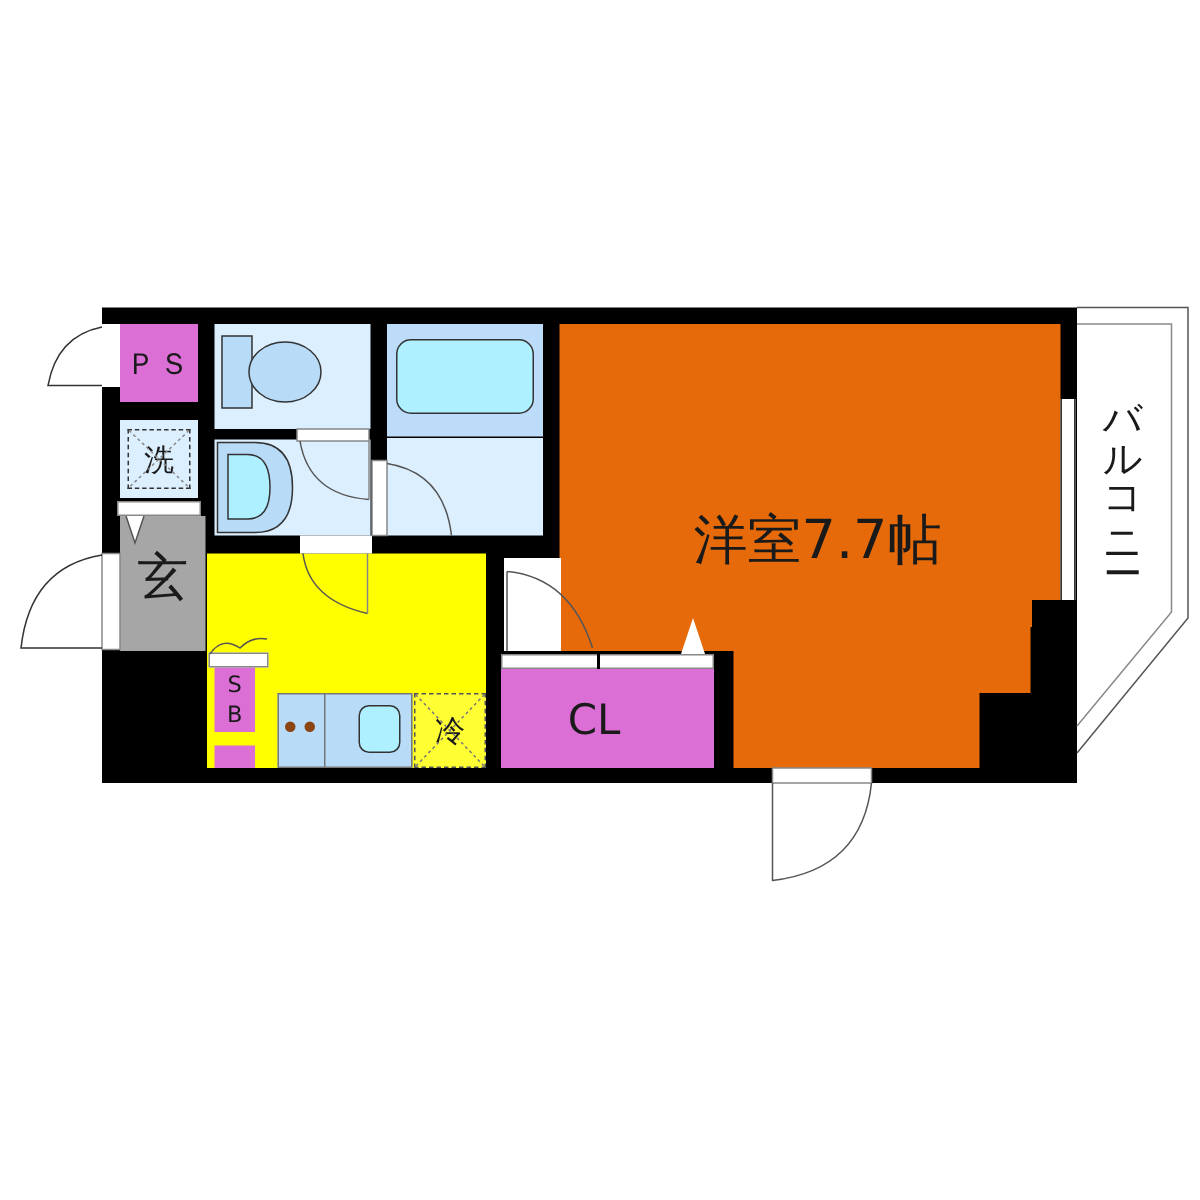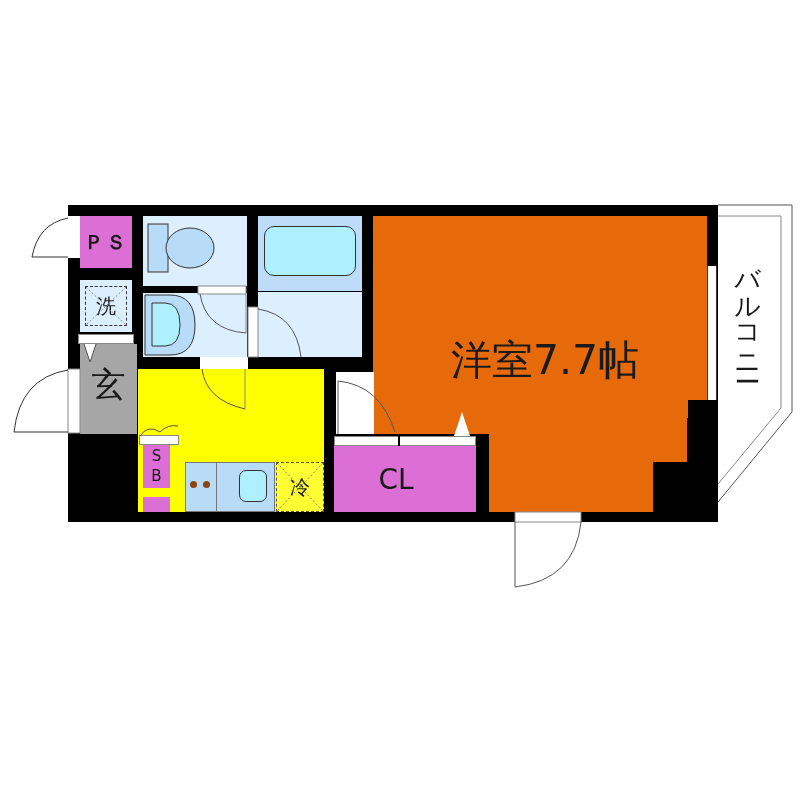--- a/index.html
+++ b/index.html
@@ -8,21 +8,21 @@
   .wall { background:#000; }
   .label { position:absolute; color:#1a1a1a; display:flex; align-items:center; justify-content:center; }
   svg.overlay { position:absolute; left:0; top:0; }
 </style>
 </head>
 <body>
 
 <div class="abs wall" style="left:68px;top:205px;width:650px;height:317px;"></div>
 
 <div class="abs" style="left:80px;top:216px;width:52px;height:52px;background:#db6fd5;"></div>
-<div class="label" style="left:80px;top:216px;width:52px;height:52px;font-size:20px;letter-spacing:2px;font-weight:bold;">ＰＳ</div>
+<div class="label" style="left:80px;top:216px;width:52px;height:52px;font-size:20px;letter-spacing:2px;">ＰＳ</div>
 
 <div class="abs" style="left:80px;top:280px;width:52px;height:52px;background:#dcefff;"></div>
 <div class="abs" style="left:85px;top:286px;width:42px;height:40px;border:1px dashed #333;"></div>
 <div class="label" style="left:80px;top:280px;width:52px;height:52px;font-size:20px;">洗</div>
 <div class="abs" style="left:78px;top:334px;width:56px;height:10px;background:#fff;border:1px solid #888;"></div>
 
 <div class="abs" style="left:80px;top:344px;width:57px;height:90px;background:#a6a6a6;"></div>
 <div class="label" style="left:80px;top:360px;width:57px;height:50px;font-size:34px;">玄</div>
 
 <div class="abs" style="left:143px;top:216px;width:104px;height:70px;background:#dcefff;"></div>
@@ -49,21 +49,21 @@
 <div class="label" style="left:143px;top:466px;width:27px;height:20px;font-size:15px;">B</div>
 <div class="abs" style="left:143px;top:497px;width:27px;height:15px;background:#db6fd5;"></div>
 <div class="abs" style="left:139px;top:435px;width:40px;height:10px;background:#fff;border:1px solid #888;"></div>
 
 <div class="abs" style="left:373px;top:216px;width:334px;height:296px;background:#e66a0a;"></div>
 
 <div class="abs wall" style="left:688px;top:400px;width:20px;height:112px;"></div>
 <div class="abs wall" style="left:653px;top:462px;width:40px;height:50px;"></div>
 <div class="abs wall" style="left:687px;top:418px;width:8px;height:44px;"></div>
 
-<div class="label" style="left:430px;top:335px;width:230px;height:50px;font-size:41px;">洋室7.7帖</div>
+<div class="label" style="left:430px;top:335px;width:230px;height:50px;font-size:36px;">洋室7.7帖</div>
 
 <div class="abs wall" style="left:324px;top:434px;width:165px;height:78px;"></div>
 <div class="abs" style="left:334px;top:446px;width:142px;height:66px;background:#db6fd5;"></div>
 <div class="label" style="left:334px;top:446px;width:124px;height:66px;font-size:28px;">CL</div>
 <div class="abs" style="left:334px;top:436px;width:142px;height:10px;background:#fff;border:1px solid #888;"></div>
 <div class="abs" style="left:398px;top:436px;width:2px;height:10px;background:#000;"></div>
 
 <div class="abs" style="left:336px;top:372px;width:38px;height:62px;background:#fff;"></div>
 
 <div class="abs" style="left:707px;top:266px;width:10px;height:134px;background:#fff;border-left:1px solid #333;border-right:1px solid #333;"></div>

